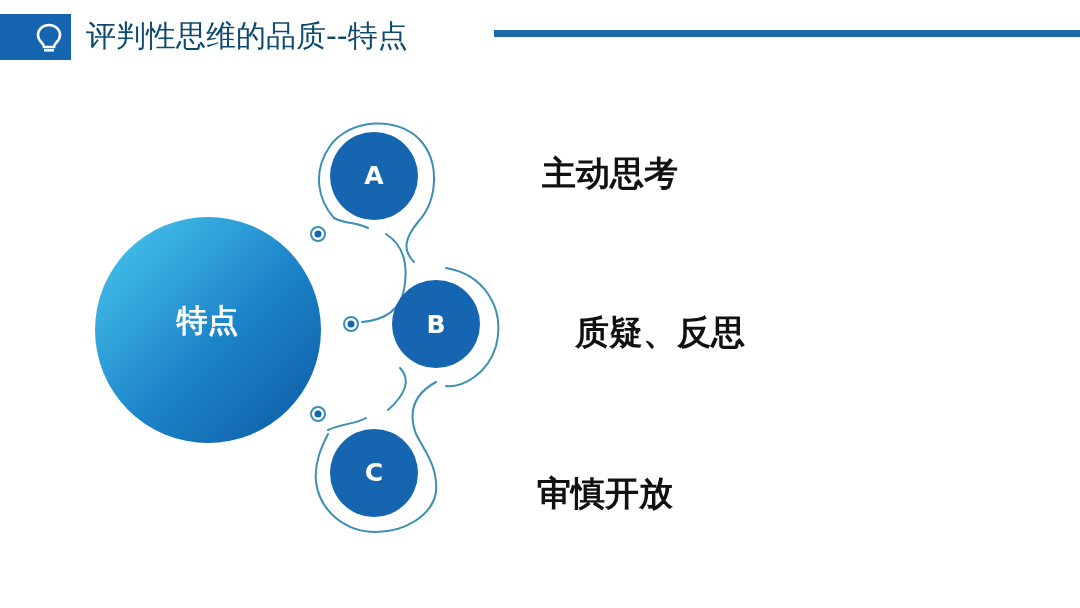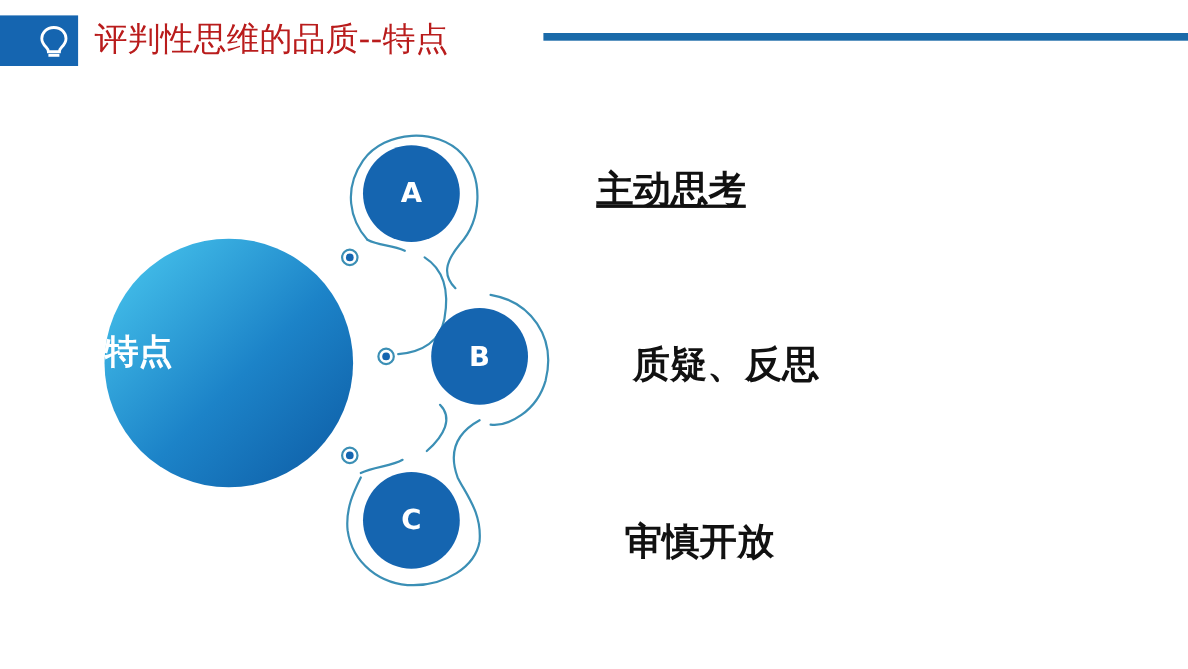--- a/index.html
+++ b/index.html
@@ -1,24 +1,24 @@
 <!DOCTYPE html>
 <html><head>
 <meta charset="utf-8">
 <style>
   html, body { margin:0; padding:0; }
   body { width:1080px; height:608px; background:#ffffff; position:relative; overflow:hidden;
          font-family:"DejaVu Sans","Liberation Sans",sans-serif; }
   .header-badge { position:absolute; left:0; top:14px; width:71px; height:46px; background:#1565b0; }
   .header-badge svg { position:absolute; left:34px; top:8px; }
-  .title { position:absolute; left:86px; top:14px; font-size:30px; line-height:44px; color:#b91c1c;
+  .title { position:absolute; left:86px; top:14px; font-size:30px; line-height:44px; color:#0c4a6e;
            letter-spacing:0px; }
   .header-rule { position:absolute; left:494px; top:30px; width:586px; height:7px; background:#1a6aa9; }
   .diagram { position:absolute; left:0; top:0; }
-  .main-label { position:absolute; left:95px; top:295px; width:225px; text-align:left;
+  .main-label { position:absolute; left:95px; top:295px; width:225px; text-align:center;
                 color:#fff; font-size:31px; font-weight:bold; line-height:50px; }
   .node-label { position:absolute; width:60px; text-align:center; color:#fff; font-weight:bold;
                 font-size:25px; line-height:30px; }
   .item-text { position:absolute; font-size:34px; font-weight:bold; color:#111; line-height:44px; }
 </style>
 </head>
 <body>
 
 <div class="header-badge">
   <svg width="30" height="32" viewBox="0 0 30 32">
@@ -67,15 +67,15 @@
   <circle cx="436" cy="324" r="44" fill="#1565b0"></circle>
   <circle cx="374" cy="473" r="44" fill="#1565b0"></circle>
 </svg>
 
 <div class="main-label">特点</div>
 
 <div class="node-label" style="left:344px; top:161px;">A</div>
 <div class="node-label" style="left:406px; top:310px;">B</div>
 <div class="node-label" style="left:344px; top:458px;">C</div>
 
-<div class="item-text" style="left:542px; top:151px;text-decoration:underline;">主动思考</div>
+<div class="item-text" style="left:542px; top:151px;">主动思考</div>
 <div class="item-text" style="left:575px; top:310px;">质疑、反思</div>
-<div class="item-text" style="left:537px; top:471px;margin-left:31px;">审慎开放</div>
+<div class="item-text" style="left:537px; top:471px;">审慎开放</div>
 
 </body></html>

